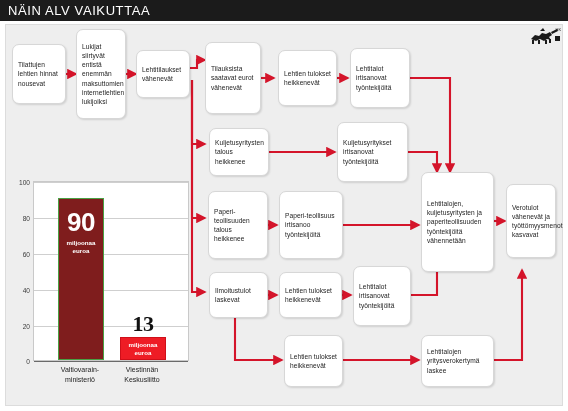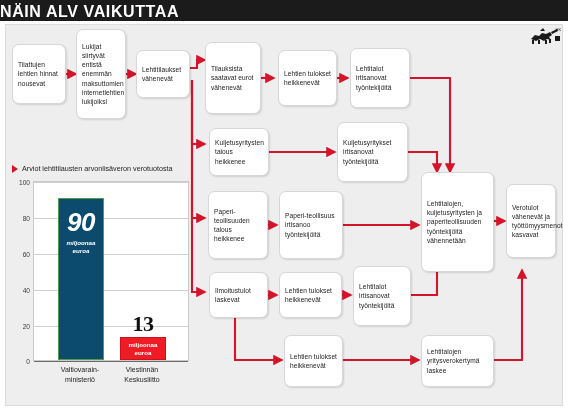--- a/index.html
+++ b/index.html
@@ -12,23 +12,23 @@
     background:#ffffff;
     overflow:hidden;
   }
 
   
   .header-bar{
     position:absolute;left:0;top:0;width:568px;height:21px;
     background:#1b1b1b;
   }
   .header-title{
-    position:absolute;left:0;top:3px;
-    font-family:"Liberation Sans",sans-serif;
-    font-size:16px;font-weight:bold;letter-spacing:.6px;
+    position:absolute;left:8px;top:3px;
+    font-family:"Liberation Sans",sans-serif;
+    font-size:13px;font-weight:normal;letter-spacing:.6px;
     color:#ffffff;
     text-transform:uppercase;
     white-space:nowrap;
   }
 
   
   .canvas{
     position:absolute;left:5px;top:24px;
     width:558px;height:382px;
     background:#eeeeee;
@@ -111,21 +111,21 @@
     position:absolute;right:100%;margin-right:4px;
     transform:translateY(-50%);
     font-family:"Liberation Sans",sans-serif;
     font-size:6.6px;color:#3a3a3a;
     white-space:nowrap;
   }
   .bar{
     position:absolute;bottom:0;
     box-sizing:border-box;
   }
-  .bar.green{background:#0c4a6e;border:1px solid #4aa044;font-style:italic;}
+  .bar.green{background:#7f1d1d;border:1px solid #4aa044;}
   .bar.red{background:#ee1c25;border:1px solid #cf0f19;}
 
   .bar-big{
     position:absolute;left:0;right:0;
     text-align:center;
     font-family:"Liberation Sans",sans-serif;
     font-weight:bold;
     letter-spacing:-.5px;
   }
   .bar-sub{
@@ -278,24 +278,20 @@
   <div class="node" style="left:284px;top:335px;width:59px;height:52px;">
     <span>Lehtien tulokset heikkenevät</span>
   </div>
 
   <div class="node" style="left:421px;top:335px;width:73px;height:52px;">
     <span>Lehtitalojen yritysverokertymä laskee</span>
   </div>
 
   <div class="chart-panel">
 
-    <div class="chart-caption">
-      <div class="caption-tri"></div>
-      <div class="caption-text">Arviot lehtitilausten arvonlisäveron verotuotosta</div>
-    </div>
 
     <div class="plot-wrap">
       <div class="plot-area">
 
         <div class="gridline" style="top:0px;">
           <span class="ytick">100</span>
         </div>
         <div class="gridline" style="top:36px;">
           <span class="ytick">80</span>
         </div>

